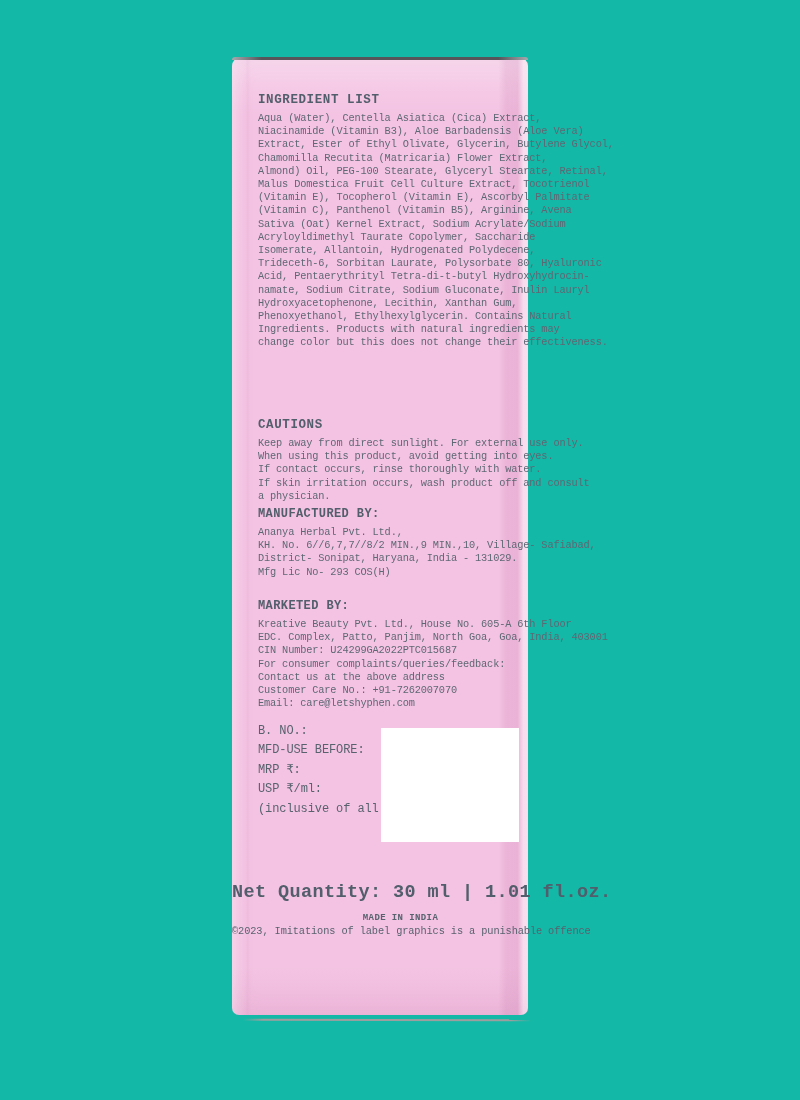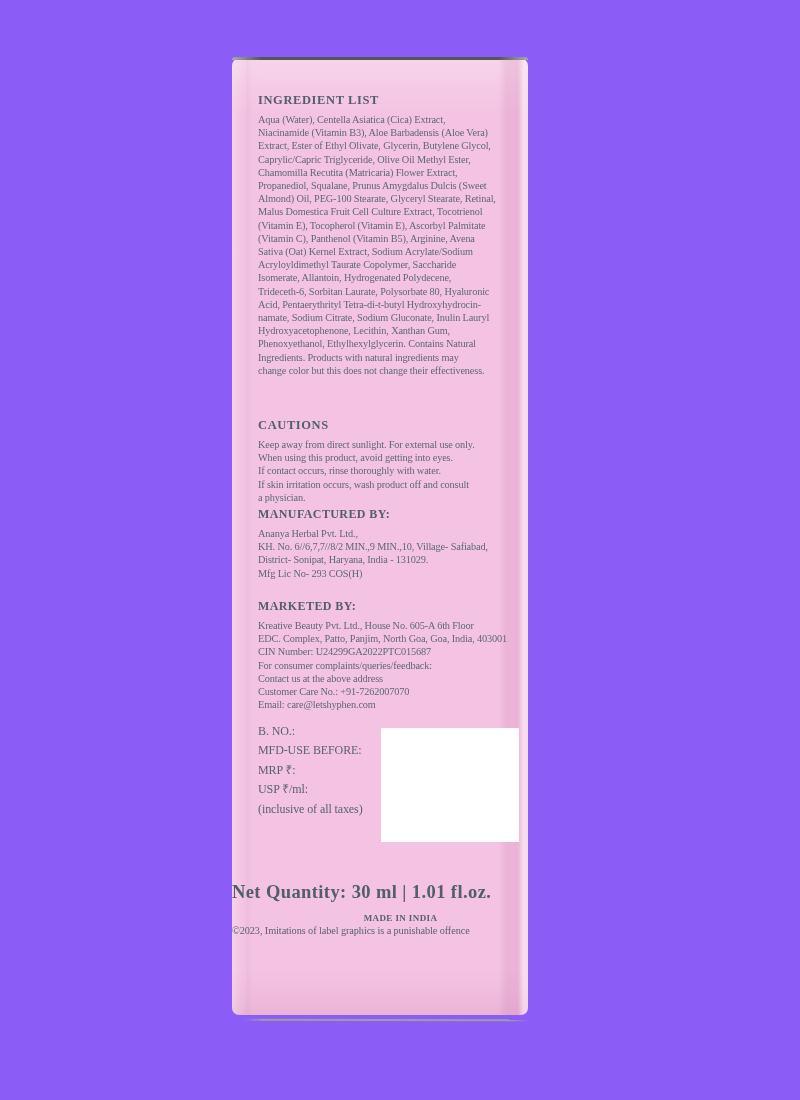--- a/index.html
+++ b/index.html
@@ -1,18 +1,18 @@
 <!DOCTYPE html>
 <html><head>
 <meta charset="utf-8">
 <style>
   html,body{margin:0;padding:0;background:#ffffff;}
   .stage{
-    position:relative;width:800px;height:1100px;background:#8b5cf6;overflow:hidden;
-    font-family:Liberation Serif, serif;
+    position:relative;width:800px;height:1100px;background:#14b8a6;overflow:hidden;
+    font-family:Liberation Mono, monospace;
   }
   .box{
     position:absolute;left:232px;top:57px;width:296px;height:958px;
     border-radius:9px 9px 7px 7px;
     background:
       linear-gradient(90deg,
         rgba(255,255,255,0.38) 0%, rgba(255,255,255,0.18) 2%, rgba(255,255,255,0) 4.5%,
         rgba(120,40,90,0.035) 5.2%, rgba(120,40,90,0) 6.5%,
         rgba(120,40,90,0) 90%,
         rgba(160,55,120,0.10) 92.5%, rgba(160,55,120,0.10) 96.5%,
@@ -75,23 +75,21 @@
 <div class="stage">
   <div class="box">
     <div class="rim"></div>
 
     <section class="sec sec-ingredients">
       <h2>INGREDIENT LIST</h2>
       <div class="lines">
           <div>Aqua (Water), Centella Asiatica (Cica) Extract,</div>
           <div>Niacinamide (Vitamin B3), Aloe Barbadensis (Aloe Vera)</div>
           <div>Extract, Ester of Ethyl Olivate, Glycerin, Butylene Glycol,</div>
-          <div>Caprylic/Capric Triglyceride, Olive Oil Methyl Ester,</div>
           <div>Chamomilla Recutita (Matricaria) Flower Extract,</div>
-          <div>Propanediol, Squalane, Prunus Amygdalus Dulcis (Sweet</div>
           <div>Almond) Oil, PEG-100 Stearate, Glyceryl Stearate, Retinal,</div>
           <div>Malus Domestica Fruit Cell Culture Extract, Tocotrienol</div>
           <div>(Vitamin E), Tocopherol (Vitamin E), Ascorbyl Palmitate</div>
           <div>(Vitamin C), Panthenol (Vitamin B5), Arginine, Avena</div>
           <div>Sativa (Oat) Kernel Extract, Sodium Acrylate/Sodium</div>
           <div>Acryloyldimethyl Taurate Copolymer, Saccharide</div>
           <div>Isomerate, Allantoin, Hydrogenated Polydecene,</div>
           <div>Trideceth-6, Sorbitan Laurate, Polysorbate 80, Hyaluronic</div>
           <div>Acid, Pentaerythrityl Tetra-di-t-butyl Hydroxyhydrocin-</div>
           <div>namate, Sodium Citrate, Sodium Gluconate, Inulin Lauryl</div>

